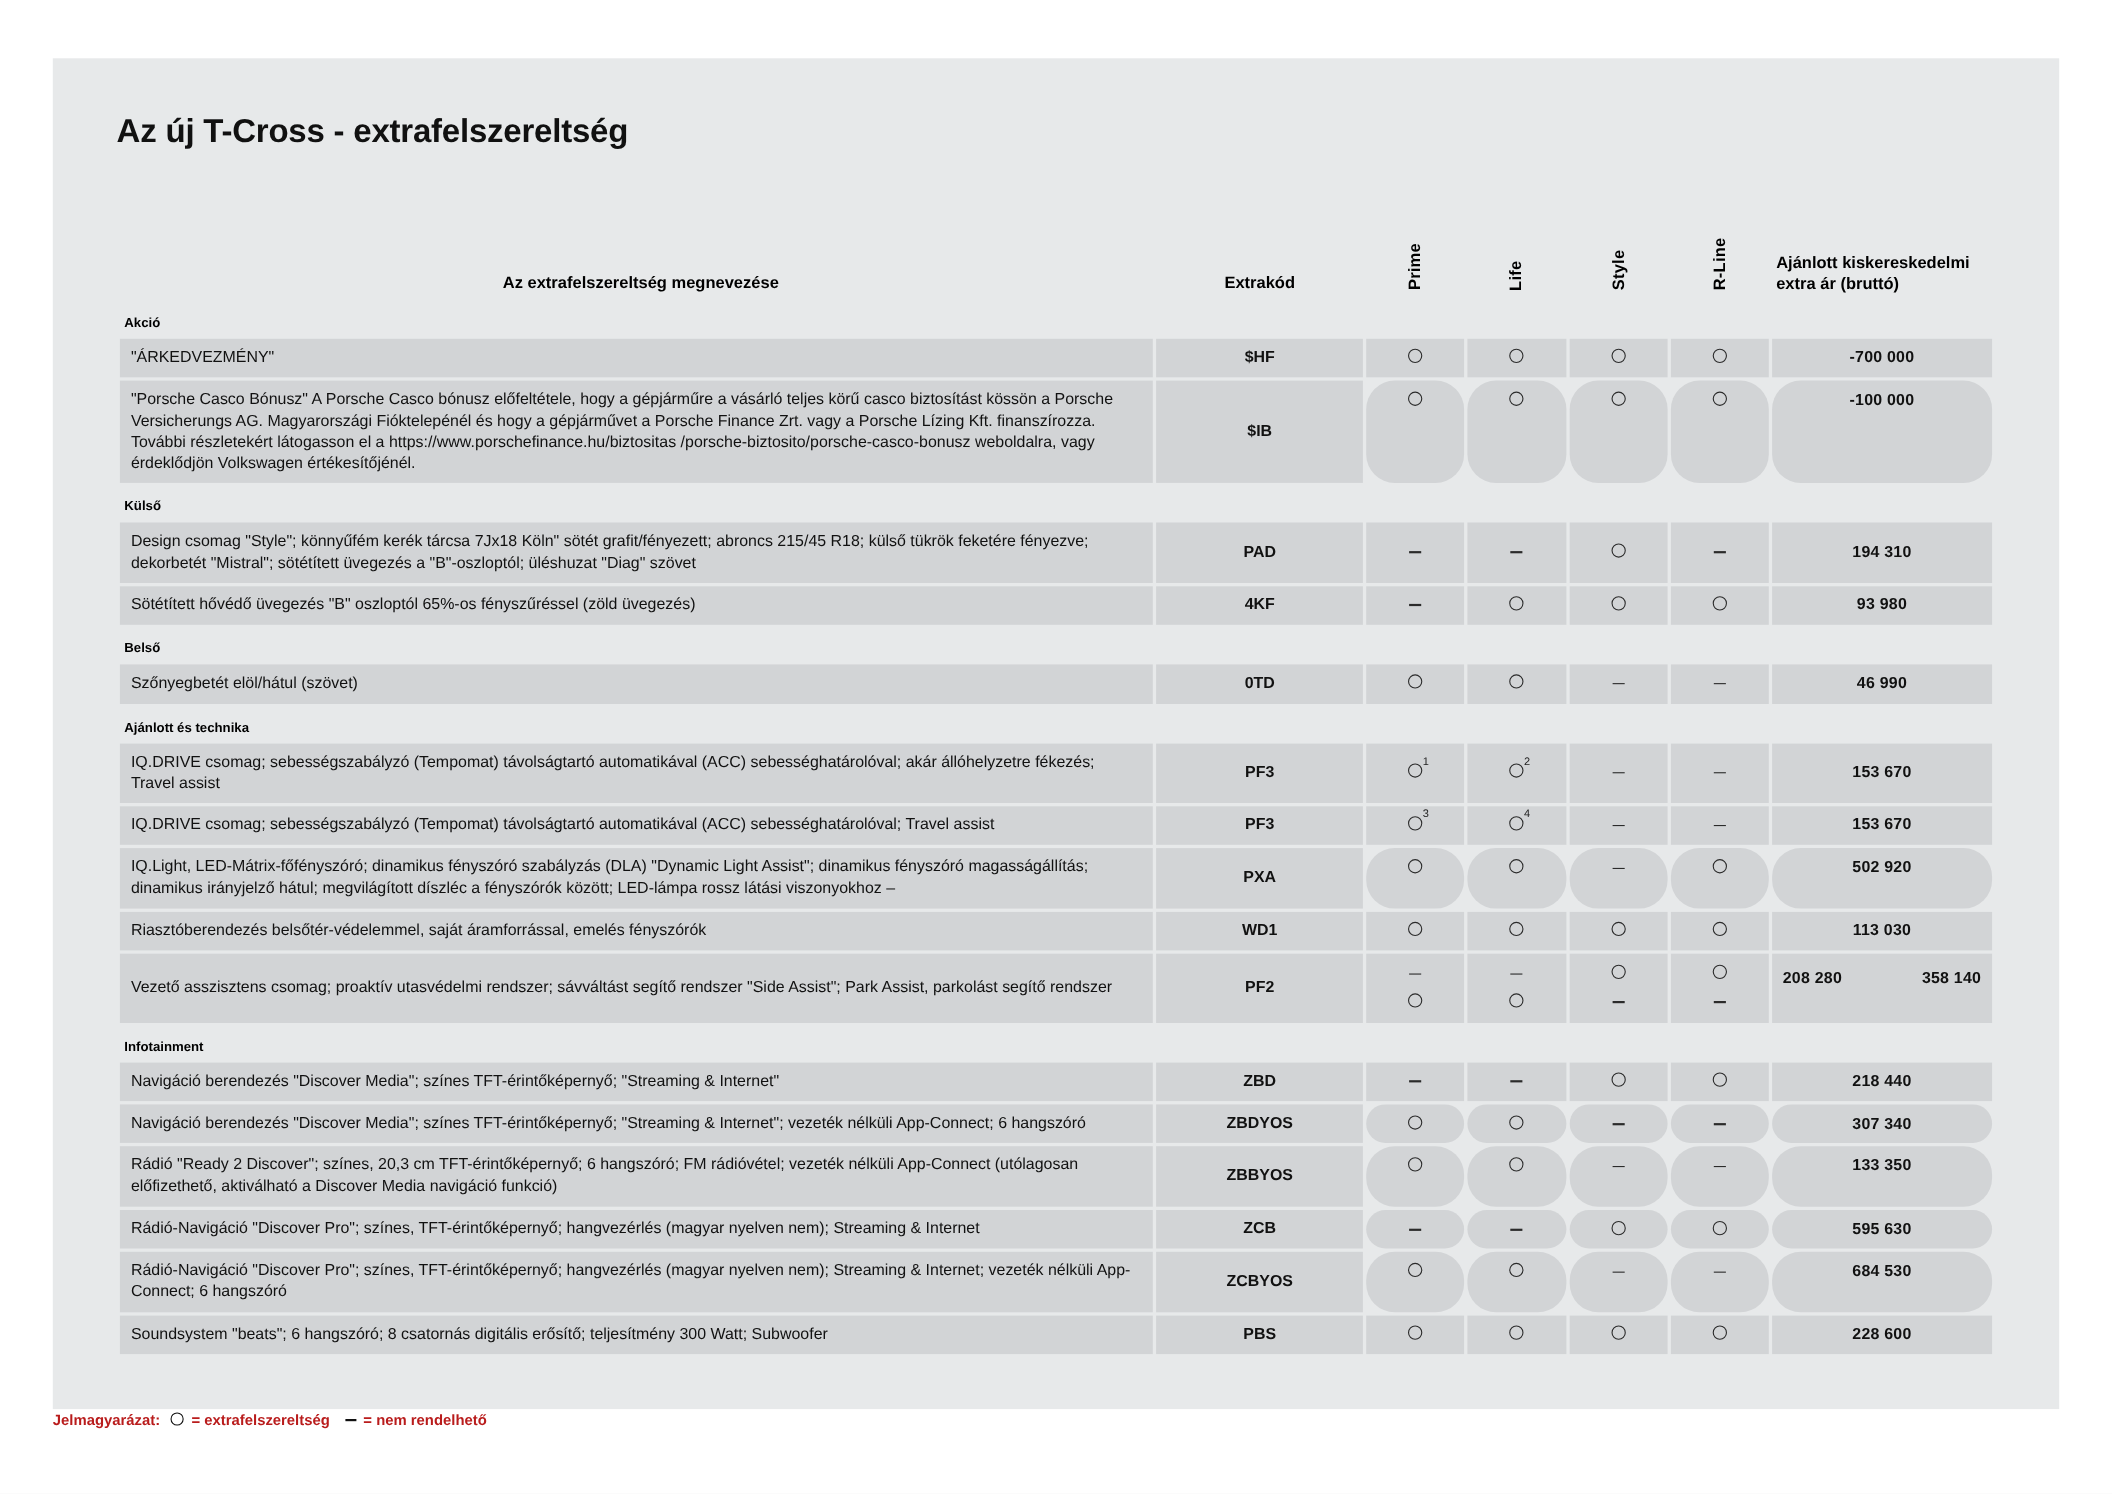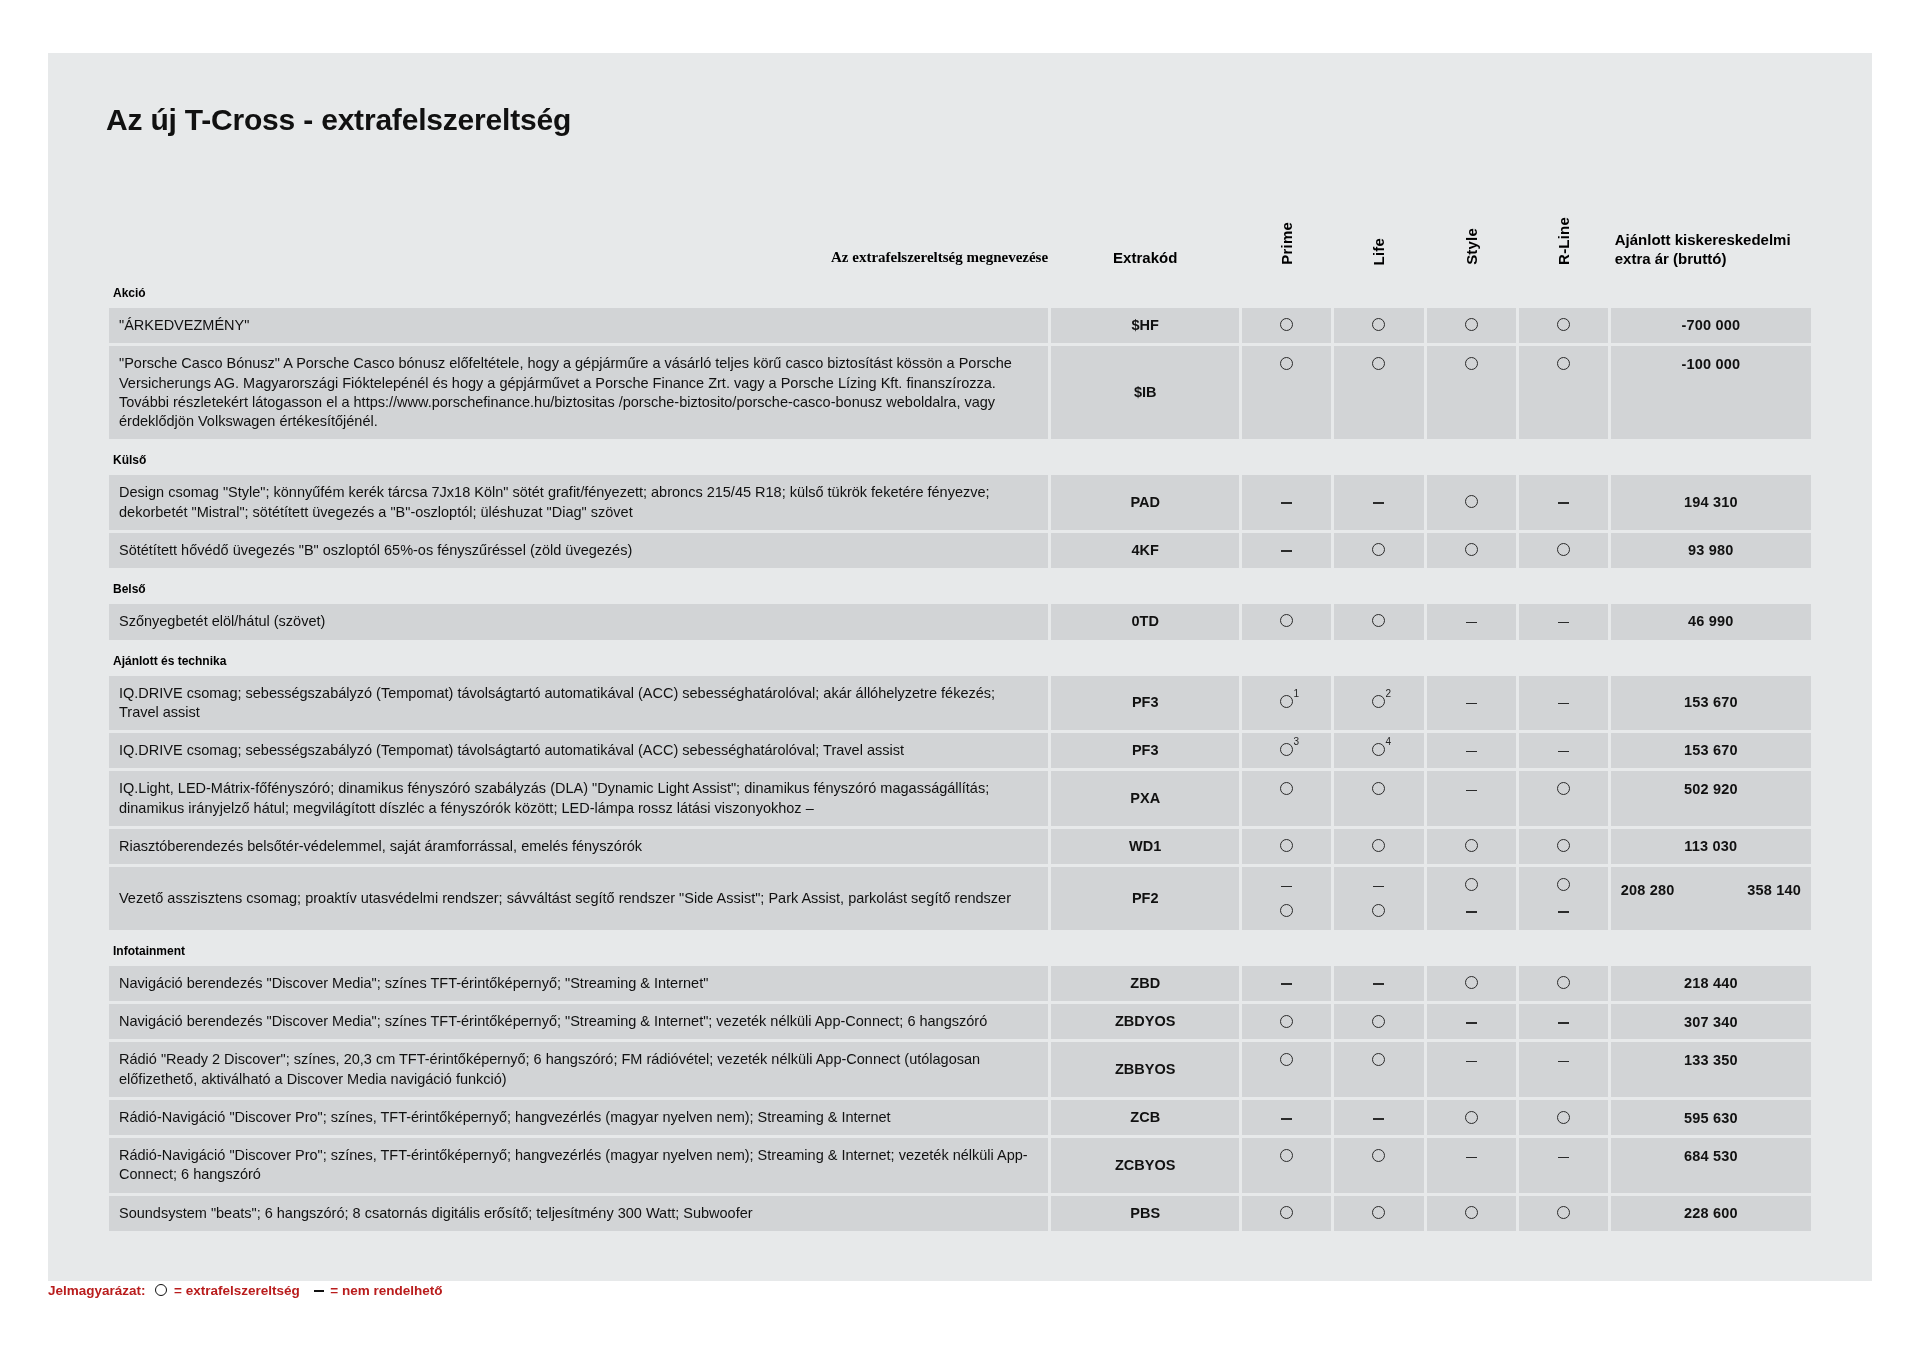--- a/index.html
+++ b/index.html
@@ -50,26 +50,25 @@
   table.spec col.c-price{width:200px;}
 
   thead th{
     background:transparent;
     padding:0;
     vertical-align:bottom;
     font-weight:bold;
     font-size:15px;
   }
   th.h-desc{
-    text-align:right;
+    text-align:center;
     padding-left:8px;
     padding-bottom:6px;
     height:84px;
     vertical-align:bottom;
-    font-family:Liberation Serif, serif;
   }
   th.h-code{
     text-align:center;
     padding-bottom:6px;
     vertical-align:bottom;
   }
   th.h-trim{
     vertical-align:bottom;
     text-align:center;
     padding-bottom:4px;
@@ -127,21 +126,21 @@
     padding:6px 0;
   }
   td.price{
     text-align:center;
     font-weight:bold;
     font-size:16px;
     vertical-align:middle;
     padding:6px 10px;
     letter-spacing:0.2px;
   }
-  td.price.top, td.trim.top{vertical-align:top;padding-top:9px;}
+  td.price.top, td.trim.top{vertical-align:top;padding-top:9px;border-radius:26px;}
 
   .mark-o{
     display:inline-block;
     width:11px;height:11px;
     border:1.4px solid #2b2b2b;
     border-radius:50%;
     position:relative;
     top:1px;
   }
   .mark-o .sup{

